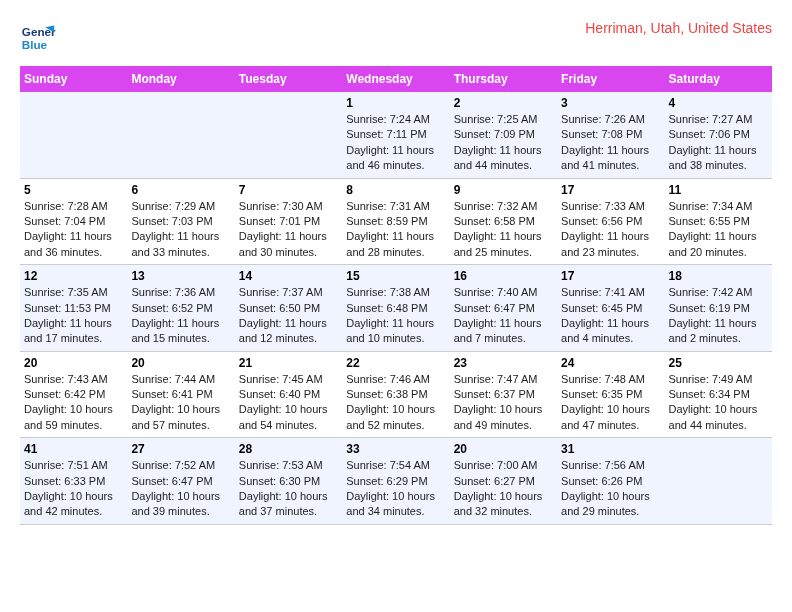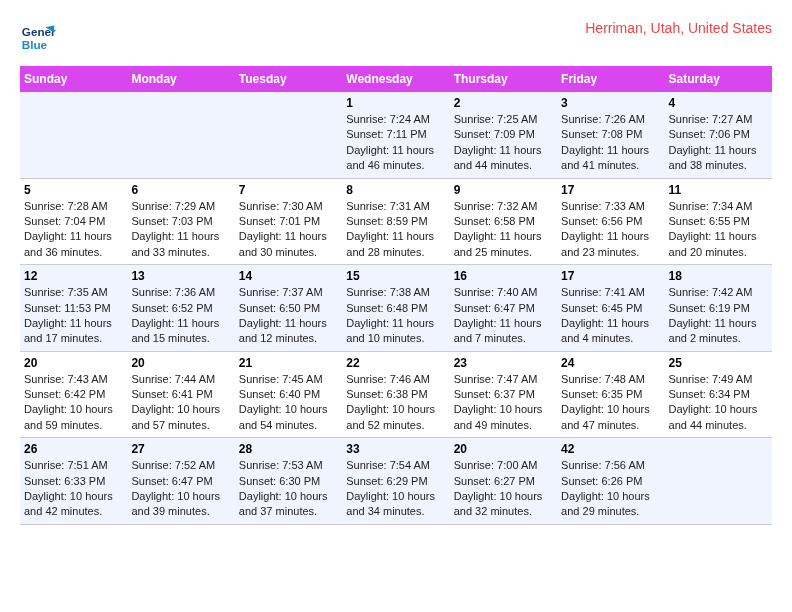--- a/index.html
+++ b/index.html
@@ -290,21 +290,21 @@
         <td>
           <span class="day-num">25</span>
           <div class="day-info">Sunrise: 7:49 AM
 Sunset: 6:34 PM
 Daylight: 10 hours
 and 44 minutes.</div>
         </td>
       </tr>
       <tr>
         <td>
-          <span class="day-num">26</span>
+          <span class="day-num">41</span>
           <div class="day-info">Sunrise: 7:51 AM
 Sunset: 6:33 PM
 Daylight: 10 hours
 and 42 minutes.</div>
         </td>
         <td>
           <span class="day-num">27</span>
           <div class="day-info">Sunrise: 7:52 AM
 Sunset: 6:47 PM
 Daylight: 10 hours
@@ -325,21 +325,21 @@
 and 34 minutes.</div>
         </td>
         <td>
           <span class="day-num">20</span>
           <div class="day-info">Sunrise: 7:00 AM
 Sunset: 6:27 PM
 Daylight: 10 hours
 and 32 minutes.</div>
         </td>
         <td>
-          <span class="day-num">42</span>
+          <span class="day-num">31</span>
           <div class="day-info">Sunrise: 7:56 AM
 Sunset: 6:26 PM
 Daylight: 10 hours
 and 29 minutes.</div>
         </td>
         <td></td>
       </tr>
     </tbody>
 </table>
 

